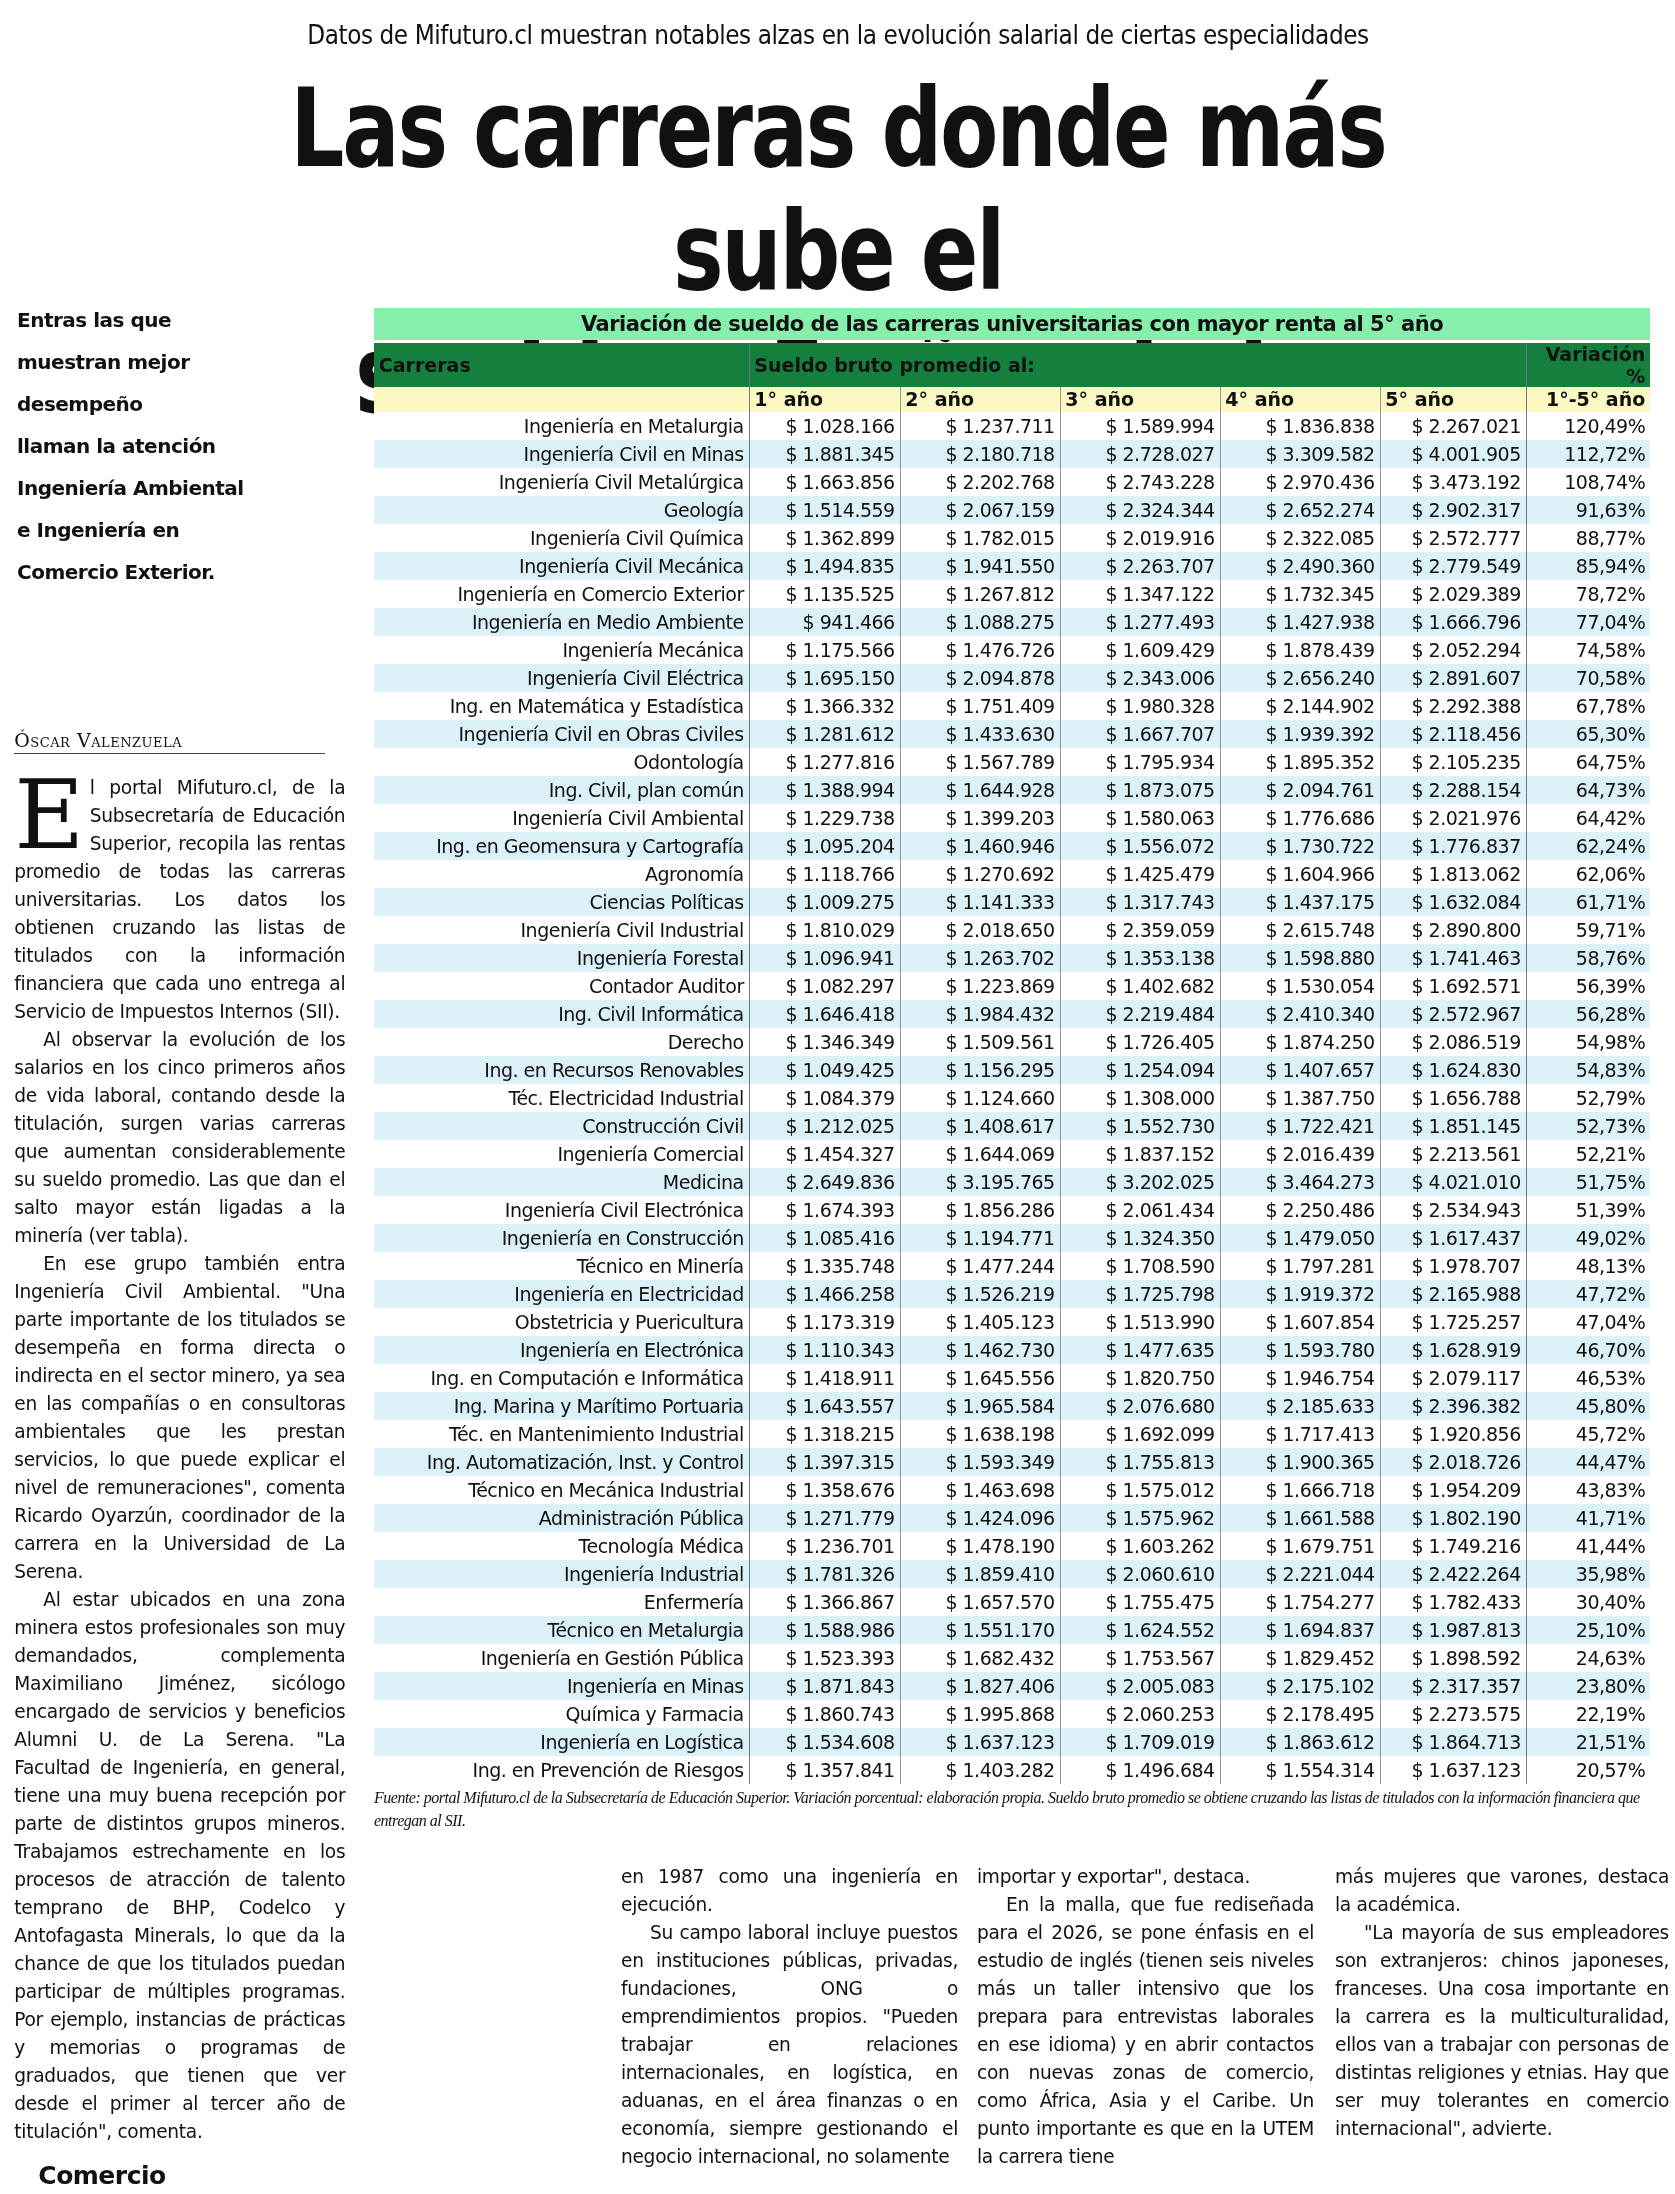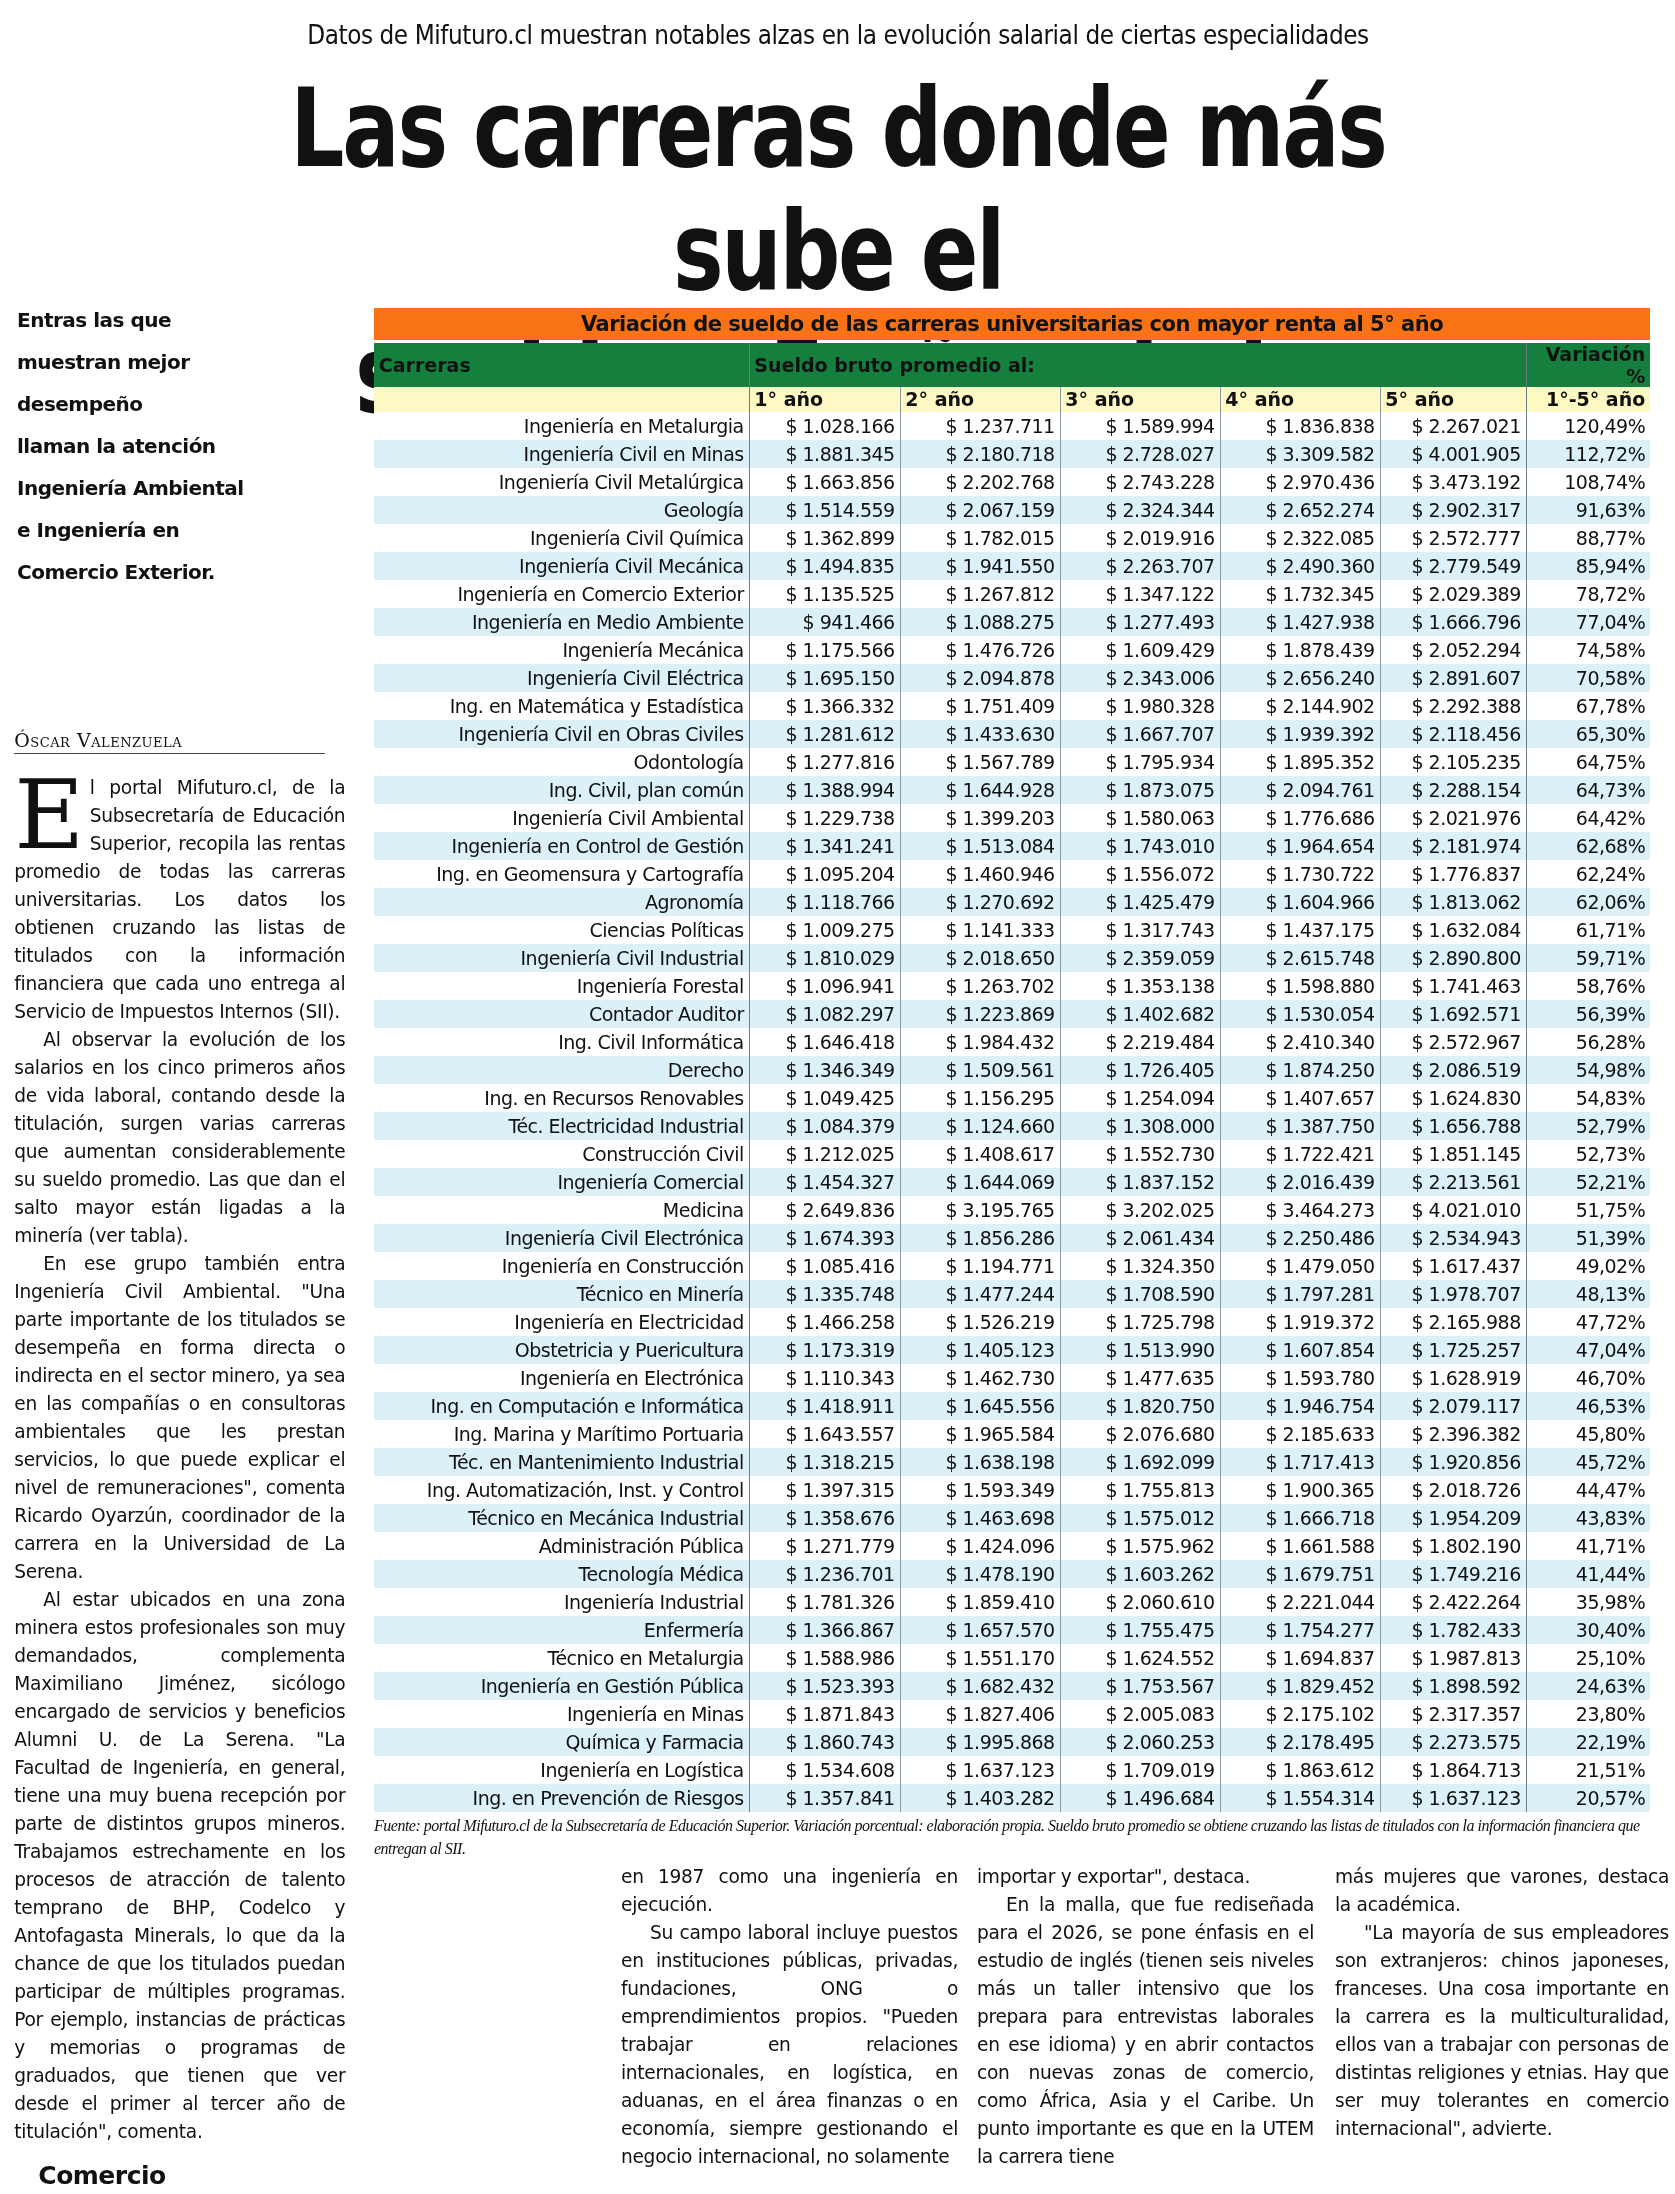--- a/index.html
+++ b/index.html
@@ -12,21 +12,21 @@
   .col p { margin:0; text-indent:29px; }
   .col p.noindent { text-indent:0; }
   .dropcap { float:left; font-family:"DejaVu Serif", serif; font-size:96px; line-height:72px; margin:4.8px 5.7px 0 0; }
   .col h3 { margin:14.3px 0 0 0; font-family:"DejaVu Sans", sans-serif; font-weight:bold; font-size:25px; line-height:31px; text-indent:24px; letter-spacing:-0.5px; }
   .leftcol { left:14.3px; top:774px; width:331px; }
   .bc1 { left:621px; top:1863px; width:337px; }
   .bc2 { left:977px; top:1863px; width:337px; }
   .bc3 { left:1335px; top:1863px; width:334px; }
 
   .tablewrap { position:absolute; left:374px; top:308px; width:1276px; }
-  .tbl-title { background:#f97316; height:32px; line-height:32px; text-align:center; font-family:"DejaVu Sans", sans-serif; font-weight:bold; font-size:21px; letter-spacing:-0.5px; margin-bottom:2.9px; }
+  .tbl-title { background:#86efac; height:32px; line-height:32px; text-align:center; font-family:"DejaVu Sans", sans-serif; font-weight:bold; font-size:21px; letter-spacing:-0.5px; margin-bottom:2.9px; }
   table { border-collapse:collapse; width:100%; table-layout:fixed; font-family:"DejaVu Sans", sans-serif; }
   col.c0 { width:375px; } col.c1 { width:151px; } col.c2 { width:160px; } col.c3 { width:160px; } col.c4 { width:160px; } col.c5 { width:146px; } col.c6 { width:124px; }
   th { font-weight:bold; font-size:19px; padding:0 4.8px; height:25px; background:#15803d; }
   tr.h2 th { background:#fef9c3; height:25px; }
   th.left { text-align:left; }
   th.center { text-align:left; }
   th.right { text-align:right; }
   td { font-size:19px; height:28px; padding:0 4.8px; white-space:nowrap; letter-spacing:-0.5px; }
   td.name { text-align:right; }
   td.num { text-align:right; }
@@ -224,29 +224,20 @@
         <tr>
           <td class="name">Ingeniería Civil Ambiental</td>
           <td class="num vline">$ 1.229.738</td>
           <td class="num vthin">$ 1.399.203</td>
           <td class="num vthin">$ 1.580.063</td>
           <td class="num vthin">$ 1.776.686</td>
           <td class="num vthin">$ 2.021.976</td>
           <td class="num vline">64,42%</td>
         </tr>
         <tr>
-          <td class="name">Ingeniería en Control de Gestión</td>
-          <td class="num vline">$ 1.341.241</td>
-          <td class="num vthin">$ 1.513.084</td>
-          <td class="num vthin">$ 1.743.010</td>
-          <td class="num vthin">$ 1.964.654</td>
-          <td class="num vthin">$ 2.181.974</td>
-          <td class="num vline">62,68%</td>
-        </tr>
-        <tr>
           <td class="name">Ing. en Geomensura y Cartografía</td>
           <td class="num vline">$ 1.095.204</td>
           <td class="num vthin">$ 1.460.946</td>
           <td class="num vthin">$ 1.556.072</td>
           <td class="num vthin">$ 1.730.722</td>
           <td class="num vthin">$ 1.776.837</td>
           <td class="num vline">62,24%</td>
         </tr>
         <tr>
           <td class="name">Agronomía</td>

